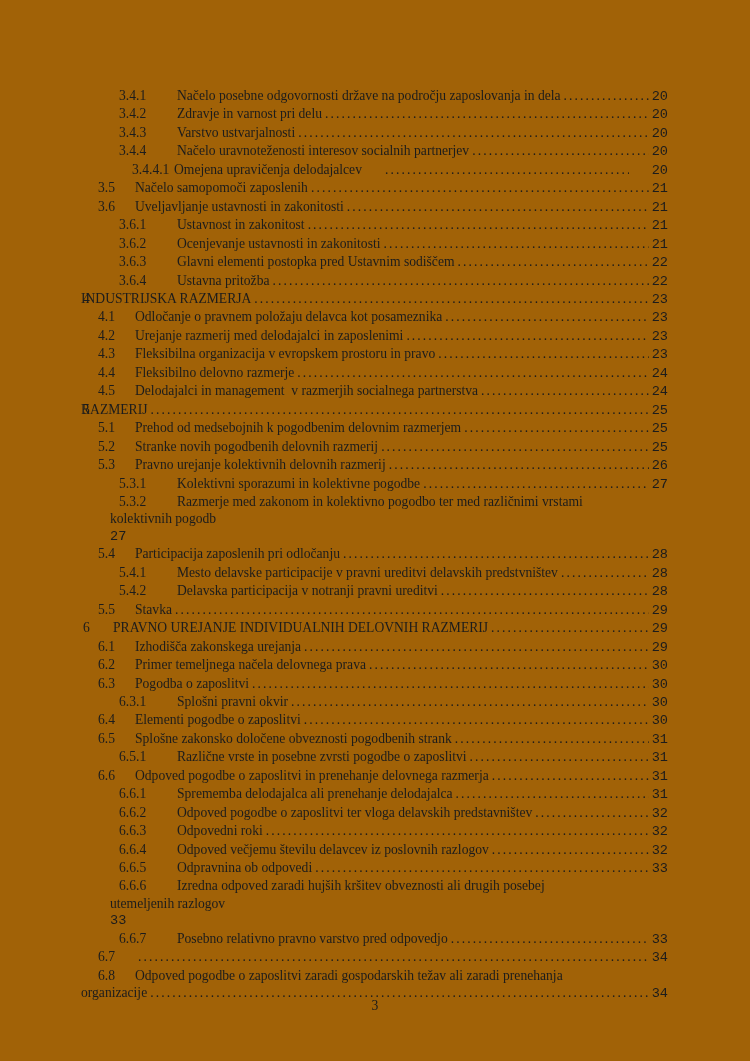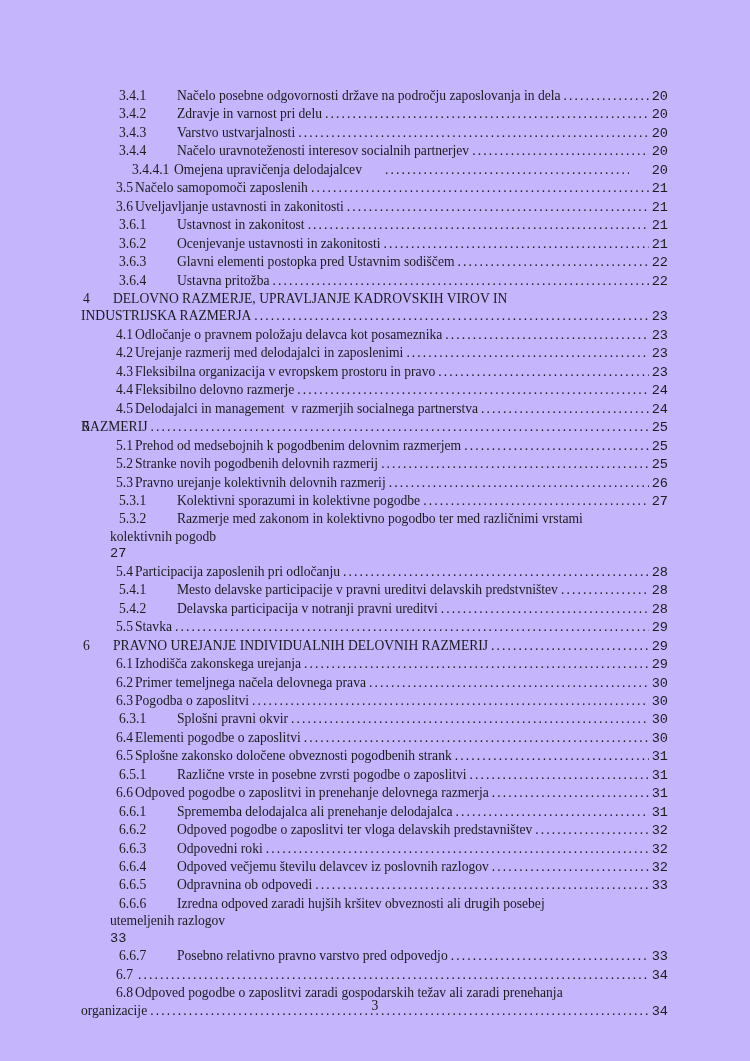--- a/index.html
+++ b/index.html
@@ -1,40 +1,40 @@
 <!DOCTYPE html>
 <html><head>
 <meta charset="utf-8">
 <style>
   html, body { margin: 0; padding: 0; background: #ffffff; }
   .page {
     position: relative;
     width: 750px;
     height: 1061px;
-    background: #c4b5fd;
+    background: #a16207;
     font-family: "Liberation Serif", "DejaVu Serif", serif;
     color: #1c1c1c;
     overflow: hidden;
   }
   .toc {
     position: absolute;
     left: 81px;
     top: 87px;
     width: 587px;
     font-size: 13.6px;
     line-height: 17.45px;
   }
   .row {
     display: flex;
     align-items: baseline;
     position: relative;
   }
   .num { position: absolute; top: 0; white-space: nowrap; }
   .level-1 { padding-left: 32px; } .level-1 > .num { left: 2px; }
-  .level-2 { padding-left: 54px; } .level-2 > .num { left: 35px; }
+  .level-2 { padding-left: 54px; } .level-2 > .num { left: 17px; }
   .level-3 { padding-left: 96px; } .level-3 > .num { left: 38px; }
   .level-4 { padding-left: 93px; gap: 20px; } .level-4 > .num { left: 51px; }
   .cont-1 { padding-left: 0; }
   .cont-2 { padding-left: 0; }
   .cont-3 { padding-left: 26px; flex-direction: column; }
   .txt { white-space: pre; }
   .dots {
     flex: 1 1 0;
     min-width: 0;
     overflow: hidden;
@@ -123,21 +123,20 @@
         <span class="pg">22</span>
       </div>
       <div class="row level-3">
         <span class="num">3.6.4</span>
         <span class="txt">Ustavna pritožba</span>
         <span class="dots"></span>
         <span class="pg">22</span>
       </div>
       <div class="row level-1">
         <span class="num">4</span>
-        <span class="txt">DELOVNO RAZMERJE, UPRAVLJANJE KADROVSKIH VIROV IN</span>
       </div>
       <div class="row cont-1">
         <span class="txt">INDUSTRIJSKA RAZMERJA</span>
         <span class="dots"></span>
         <span class="pg">23</span>
       </div>
       <div class="row level-2">
         <span class="num">4.1</span>
         <span class="txt">Odločanje o pravnem položaju delavca kot posameznika</span>
         <span class="dots"></span>

